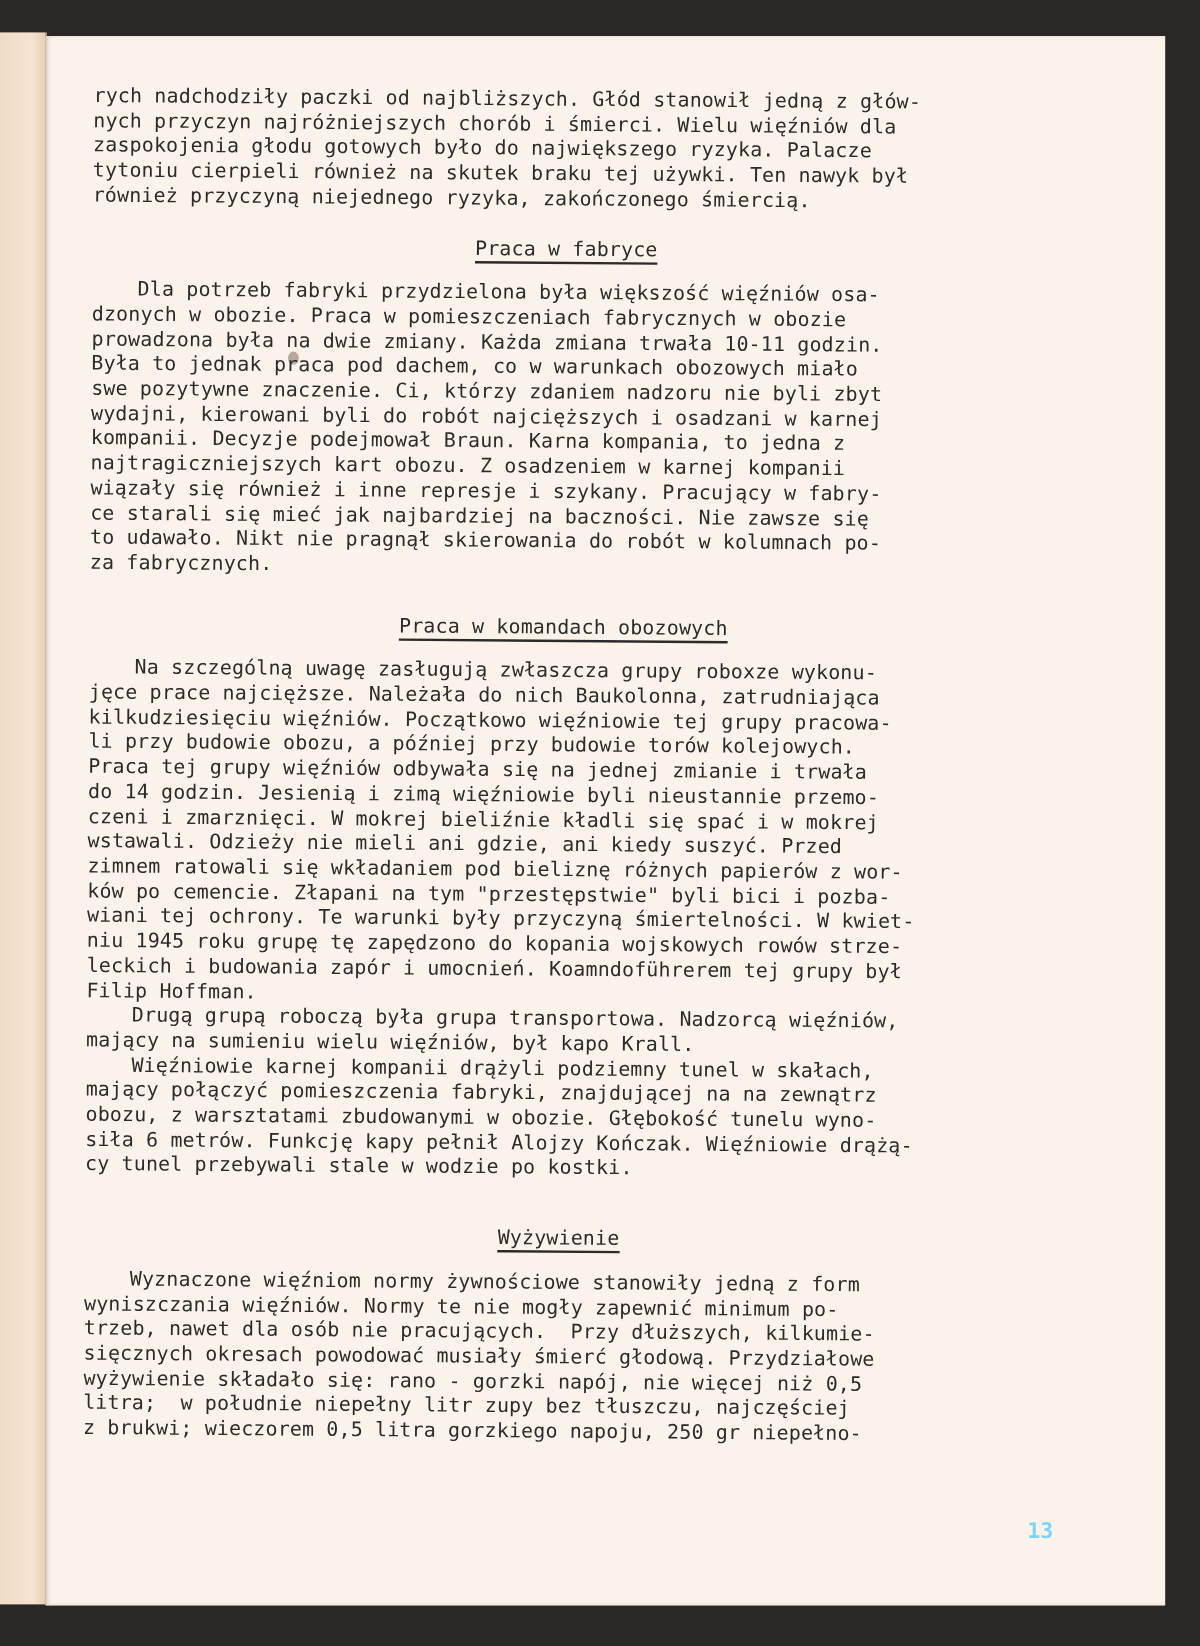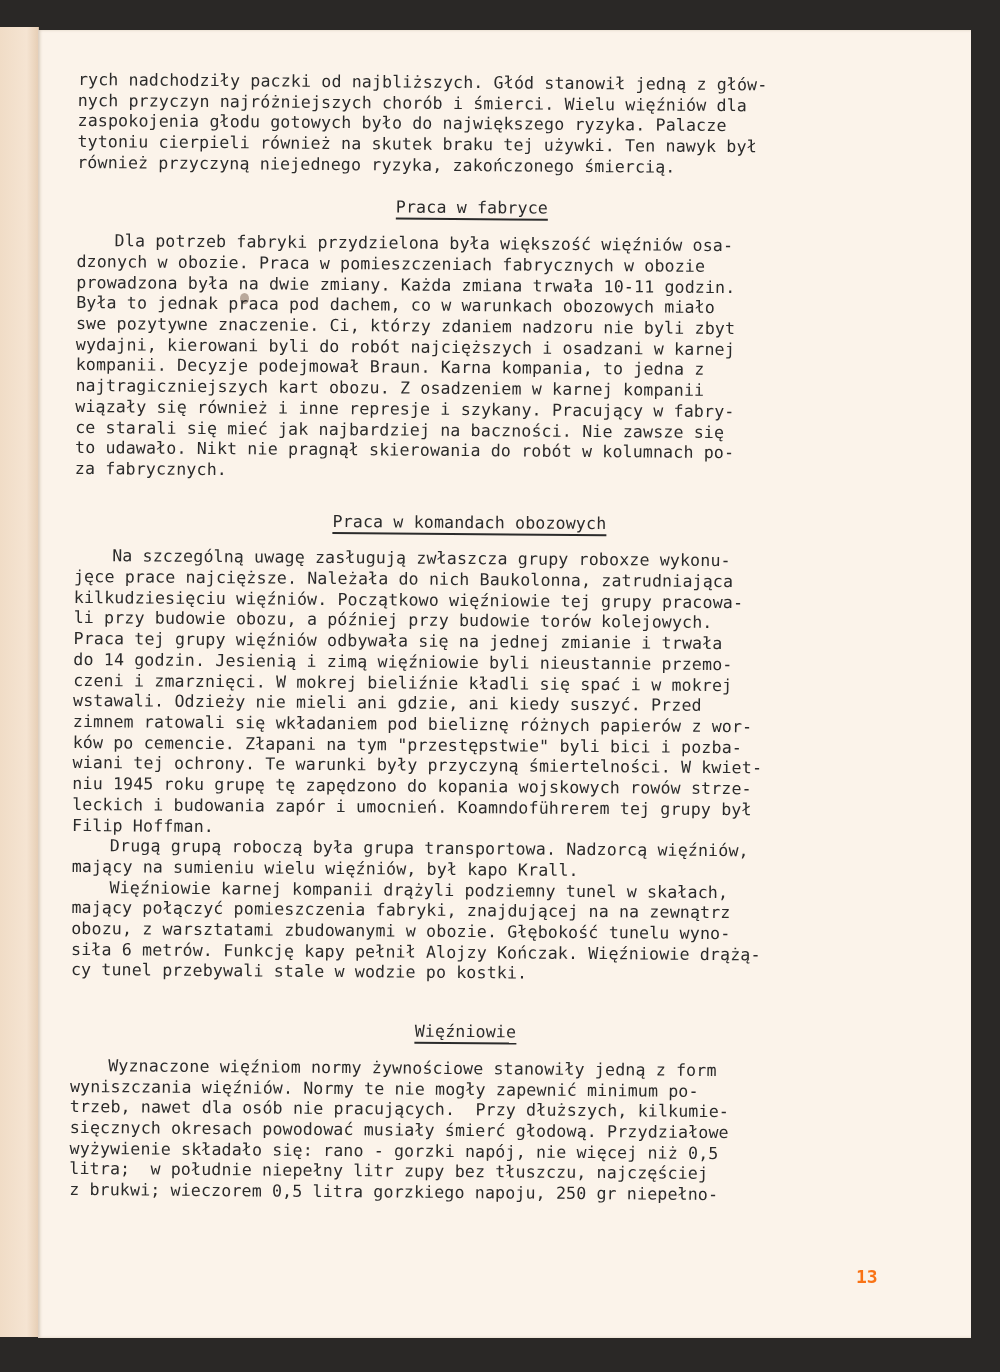--- a/index.html
+++ b/index.html
@@ -33,21 +33,21 @@
   .heading {
     text-align: center; display: block; margin: 21px 0 16px 0;
   }
   .heading span {
     border-bottom: 2px solid #2b2b2b;
     padding-bottom: 1px;
   }
   .page-number {
     position: absolute; left: 856px; top: 1266px;
     font-family: "DejaVu Sans Mono", monospace;
-    font-weight: bold; font-size: 18px; color: #f97316; text-align: center;
+    font-weight: bold; font-size: 18px; color: #7dd3fc; text-align: center;
   }
   .smudge {
     position: absolute; left: 202px; top: 263px; width: 9px; height: 11px;
     background: #b9a89b; border-radius: 50%;
   }
 </style>
 </head>
 <body>
 
 <div class="left-edge"></div>
@@ -103,21 +103,21 @@
     <span class="line">mający na sumieniu wielu więźniów, był kapo Krall.</span>
   </div>
   <div>
     <span class="line ind">Więźniowie karnej kompanii drążyli podziemny tunel w skałach,</span>
     <span class="line">mający połączyć pomieszczenia fabryki, znajdującej na na zewnątrz</span>
     <span class="line">obozu, z warsztatami zbudowanymi w obozie. Głębokość tunelu wyno-</span>
     <span class="line">siła 6 metrów. Funkcję kapy pełnił Alojzy Kończak. Więźniowie drążą-</span>
     <span class="line">cy tunel przebywali stale w wodzie po kostki.</span>
   </div>
 
-  <div class="heading" style="margin-top:38px"><span>Więźniowie</span></div>
+  <div class="heading" style="margin-top:38px"><span>Wyżywienie</span></div>
   <div>
     <span class="line ind">Wyznaczone więźniom normy żywnościowe stanowiły jedną z form</span>
     <span class="line">wyniszczania więźniów. Normy te nie mogły zapewnić minimum po-</span>
     <span class="line">trzeb, nawet dla osób nie pracujących.  Przy dłuższych, kilkumie-</span>
     <span class="line">sięcznych okresach powodować musiały śmierć głodową. Przydziałowe</span>
     <span class="line">wyżywienie składało się: rano - gorzki napój, nie więcej niż 0,5</span>
     <span class="line">litra;  w południe niepełny litr zupy bez tłuszczu, najczęściej</span>
     <span class="line">z brukwi; wieczorem 0,5 litra gorzkiego napoju, 250 gr niepełno-</span>
   </div>
 </div>

